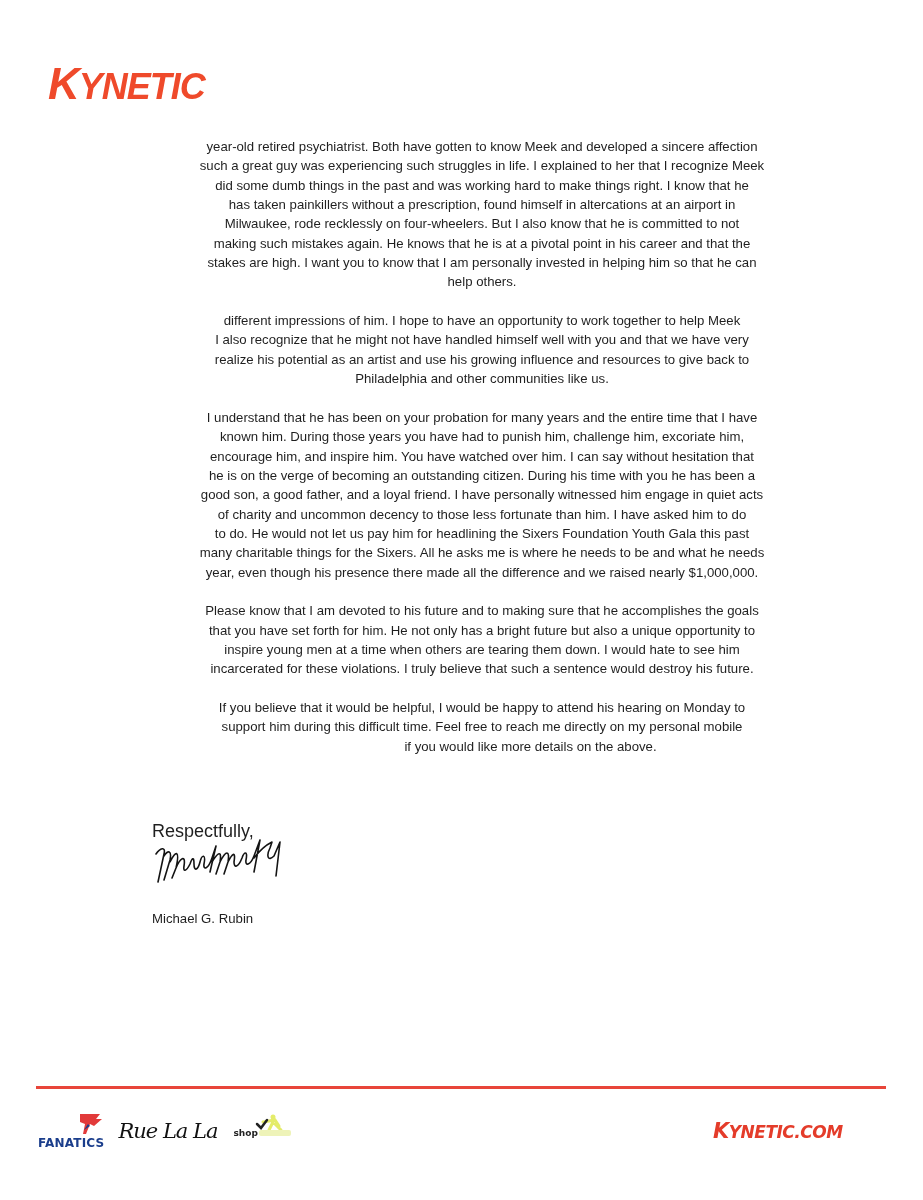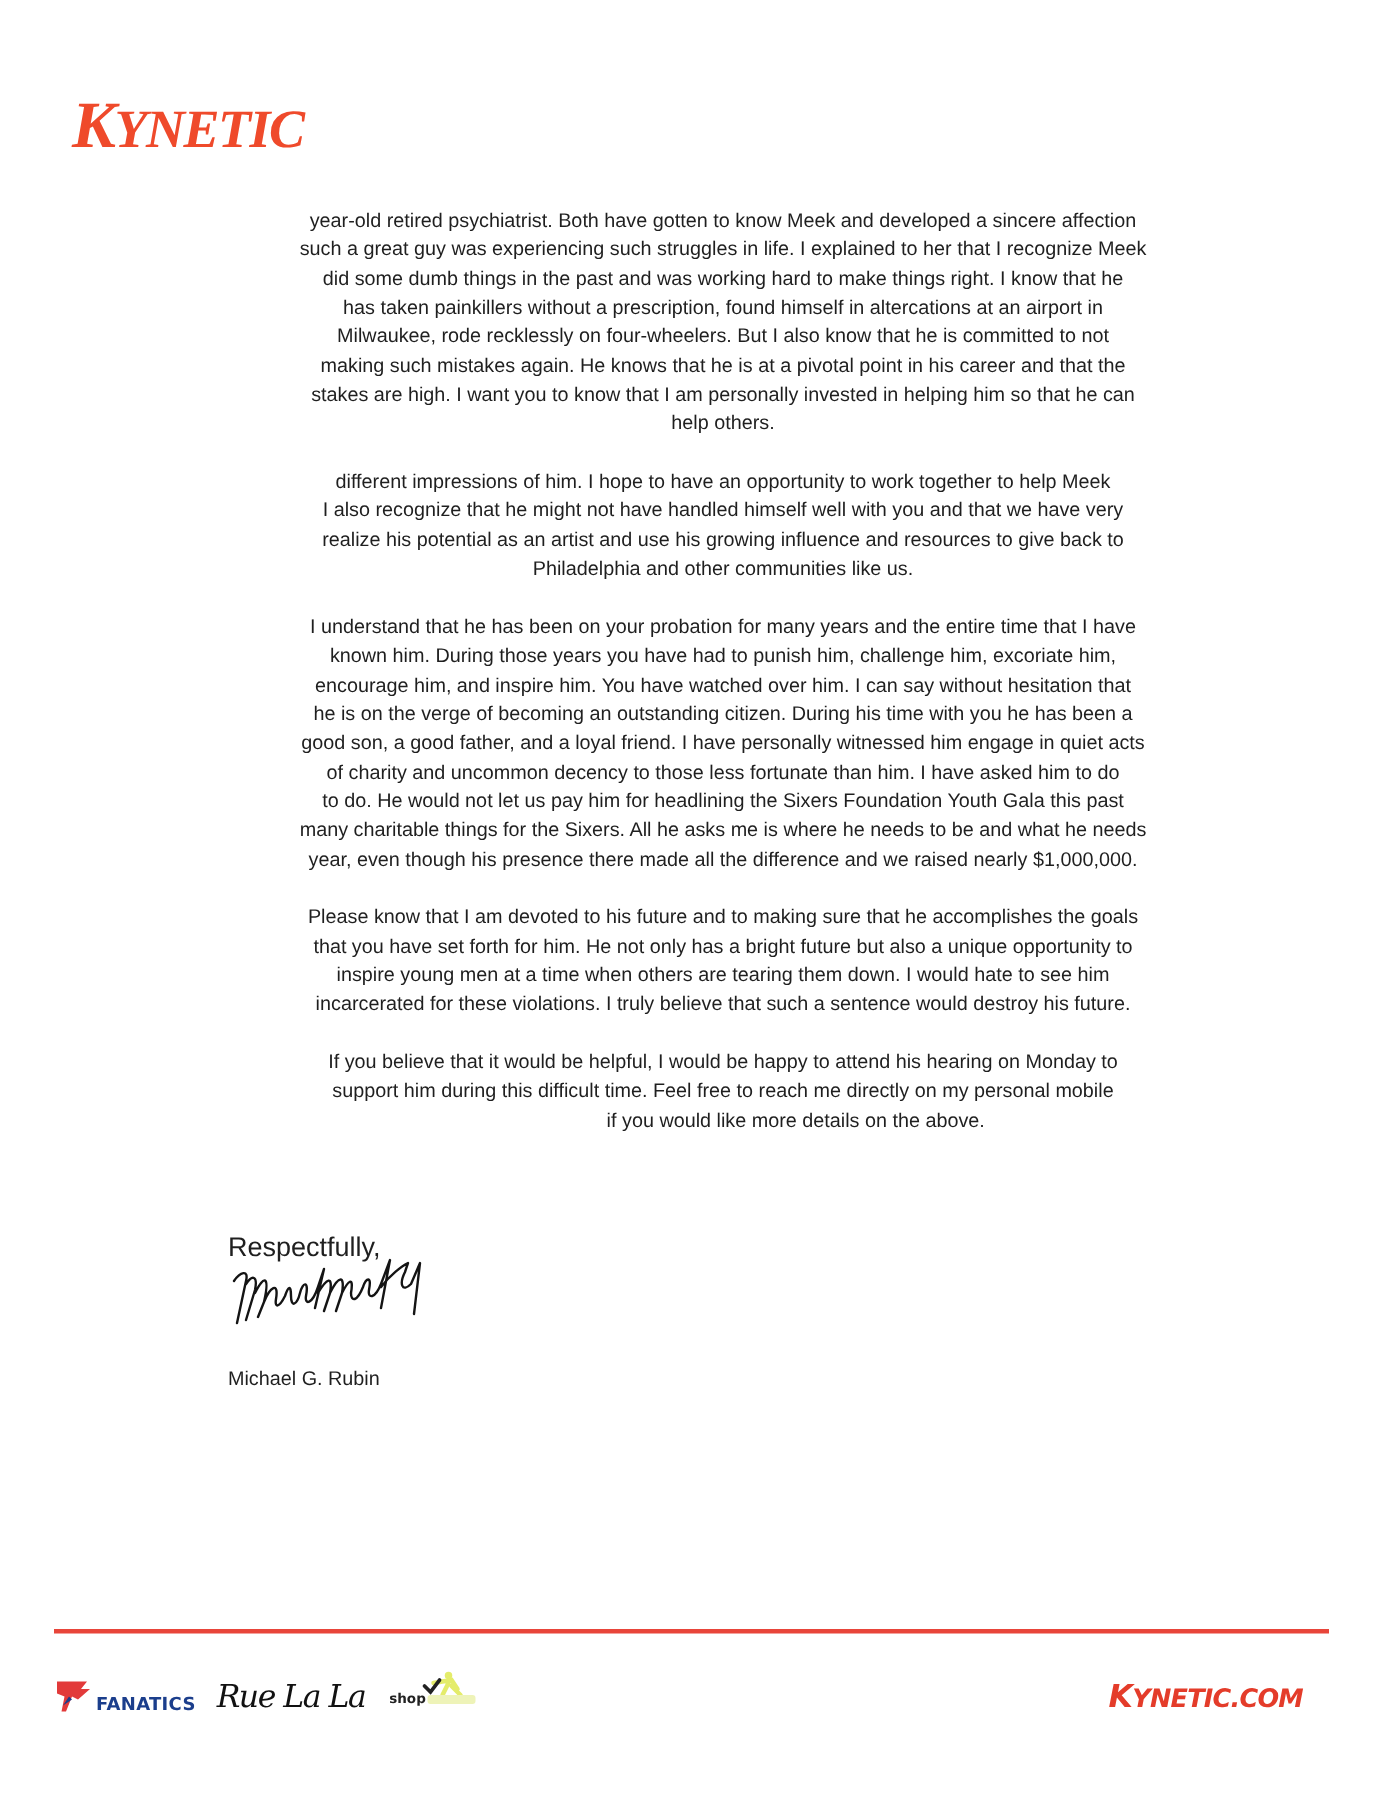--- a/index.html
+++ b/index.html
@@ -1,35 +1,35 @@
 <!DOCTYPE html>
 <html><head>
   <meta charset="utf-8">
   <style>
     html, body { margin: 0; padding: 0; background: #ffffff; }
     body { width: 923px; height: 1200px; position: relative; overflow: hidden; font-family: "Liberation Sans", sans-serif; color: #1f1f1f; }
-    .logo-top { position: absolute; left: 48px; top: 62px; font-family: Liberation Serif, serif; font-weight: bold; font-style: italic; color: #ef4a2b; font-size: 36px; letter-spacing: -1px; line-height: 1; }
+    .logo-top { position: absolute; left: 48px; top: 62px; font-family: Liberation Sans, sans-serif; font-weight: bold; font-style: italic; color: #ef4a2b; font-size: 36px; letter-spacing: -1px; line-height: 1; }
     .logo-top .big { font-size: 44px; }
     .body-text { position: absolute; left: 152px; top: 137px; width: 660px; font-size: 13.2px; line-height: 19.35px; text-align: center; }
     .para { margin: 0 0 19.35px 0; }
     .line { display: block; white-space: nowrap; }
     .indent { padding-left: 97px; }
     .closing { position: absolute; left: 152px; top: 821px; font-size: 18px; }
     .signature { position: absolute; left: 150px; top: 832px; width: 160px; height: 60px; }
     .signer { position: absolute; left: 152px; top: 911px; font-size: 13.2px; }
     .footer-rule { position: absolute; left: 36px; top: 1086px; width: 850px; height: 3px; background: #e8453a; }
     .footer-logos { position: absolute; left: 36px; top: 1113px; height: 36px; display: flex; align-items: center; }
-    .fanatics { display: flex; align-items: flex-end; margin-right: 14px; }
+    .fanatics { display: flex; align-items: flex-end; margin-right: 14px; flex-direction: column; }
     .fanatics-text { font-family: "DejaVu Sans", sans-serif; font-weight: bold; font-size: 12px; color: #1b3e8c; letter-spacing: 0.2px; margin-left: 2px; }
     .ruelala { font-family: "DejaVu Serif", serif; font-style: italic; font-size: 21px; color: #111; margin-right: 14px; letter-spacing: -1px; }
     .shop { position: relative; width: 66px; height: 34px; }
     .shop-text { position: absolute; left: 2px; top: 14px; font-family: "DejaVu Sans", sans-serif; font-weight: bold; font-size: 9px; color: #222; }
     .shop-sub { position: absolute; left: 28px; top: 16px; width: 32px; height: 6px; background: #eef3b8; border-radius: 2px; }
     .shop-figure { position: absolute; left: 24px; top: 0px; }
-    .footer-brand { position: absolute; left: 713px; top: 1119px; font-family: "DejaVu Sans", sans-serif; font-weight: bold; font-style: italic; color: #e43c2a; font-size: 17px; letter-spacing: -0.5px; margin-left: 26px; }
+    .footer-brand { position: absolute; left: 713px; top: 1119px; font-family: "DejaVu Sans", sans-serif; font-weight: bold; font-style: italic; color: #e43c2a; font-size: 17px; letter-spacing: -0.5px; }
     .footer-brand .big { font-size: 21px; }
   </style>
 </head>
 <body>
 
 <div class="logo-top"><span class="big">K</span><span>YNETIC</span></div>
 
 <div class="body-text">
   <p class="para">
     <span class="line">year-old retired psychiatrist.  Both have gotten to know Meek and developed a sincere affection</span>

